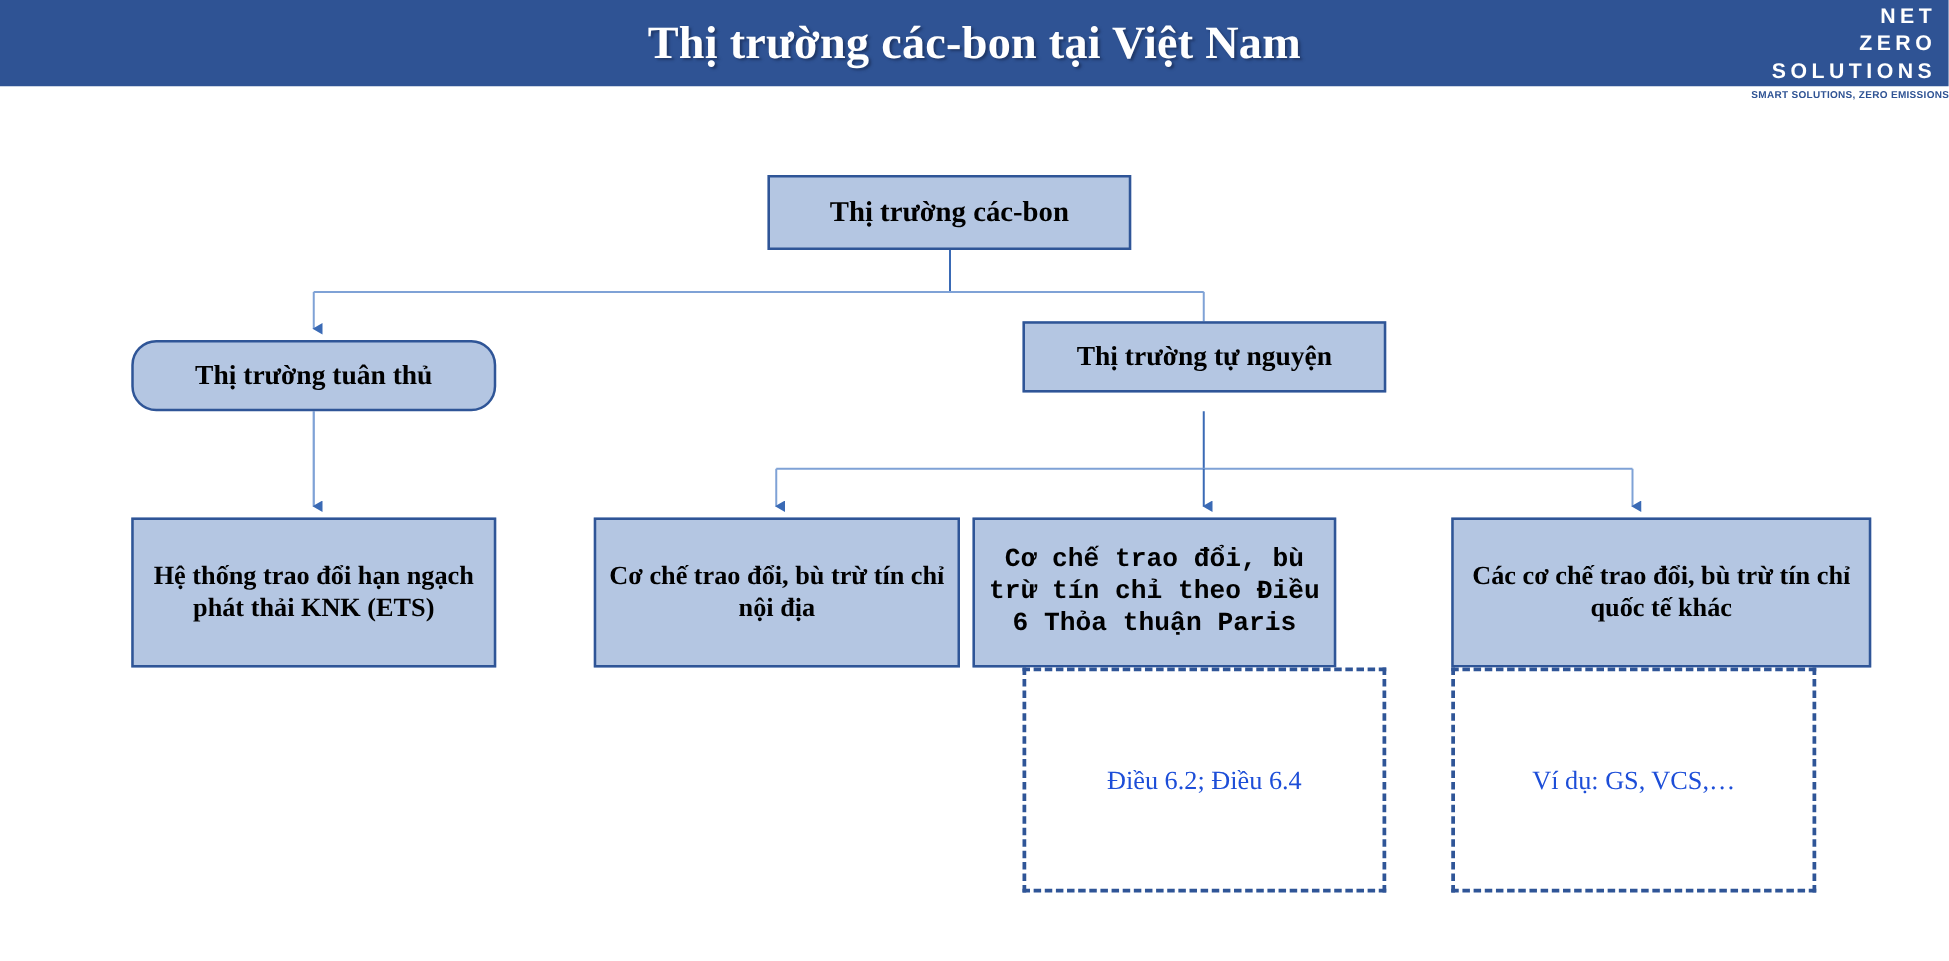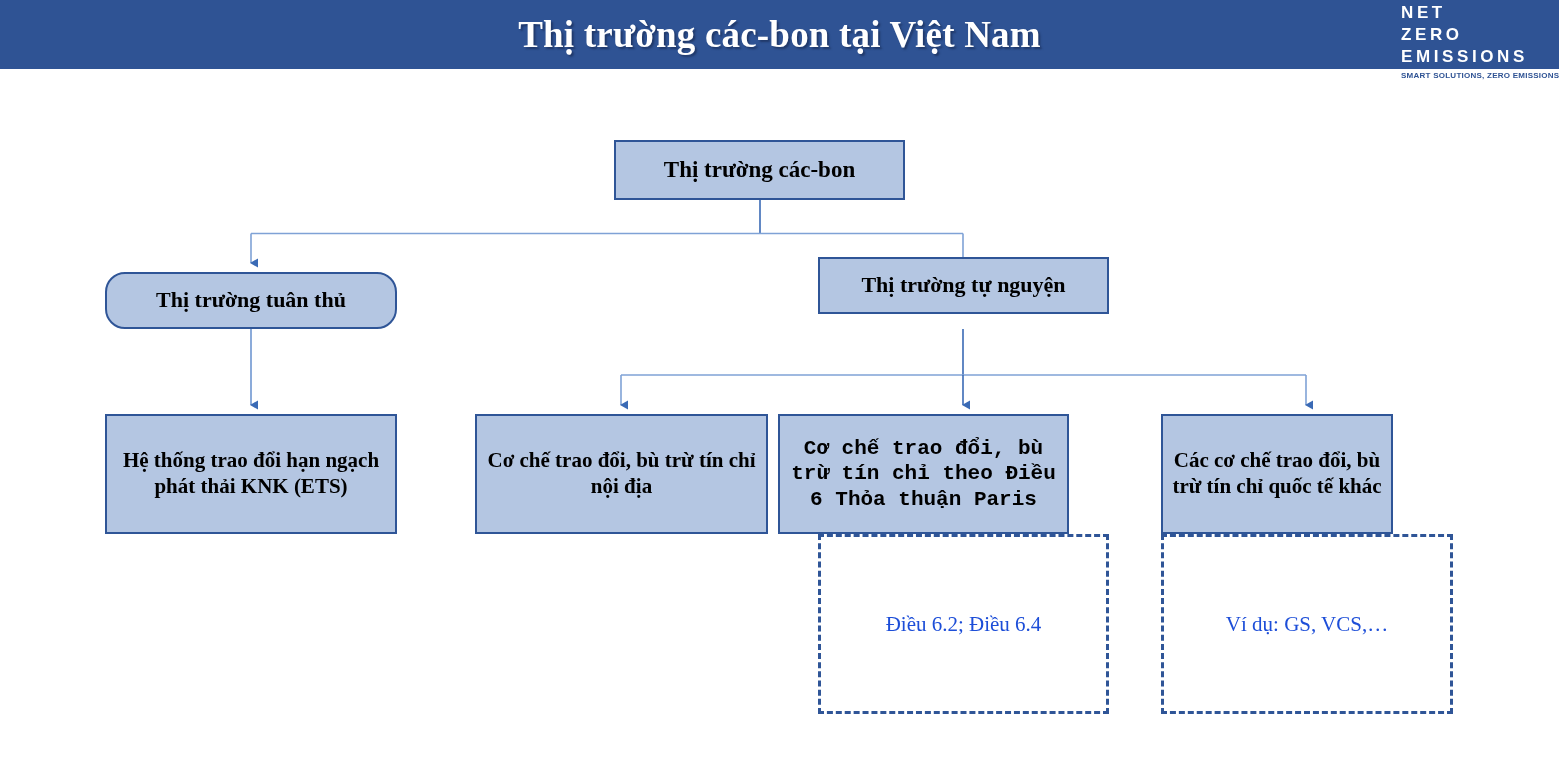--- a/index.html
+++ b/index.html
@@ -40,20 +40,21 @@
     text-shadow: 2px 2px 2px rgba(20,35,70,0.55);
     white-space: nowrap;
   }
 
   
   #brand-logo {
     position: absolute;
     right: 6px;
     top: 2px;
     width: 152px;
+    text-align: right;
     font-family: "Liberation Sans", "DejaVu Sans", sans-serif;
   }
   .logo-line {
     color: #ffffff;
     font-weight: bold;
     font-size: 17px;
     letter-spacing: 3.6px;
     line-height: 22px;
     padding-right: 4px;
   }
@@ -99,21 +100,21 @@
     line-height: 1.22;
     padding: 4px 8px;
   }
   .node-root      { left: 614px;  top: 71px;  width: 291px; height: 60px; font-size: 23px; }
   .node-l2-left   { left: 105px;  top: 203px; width: 292px; height: 57px; font-size: 22px; border-radius: 20px; }
   .node-l2-right  { left: 818px;  top: 188px; width: 291px; height: 57px; font-size: 22px; }
   .node-leaf      { top: 345px; height: 120px; font-size: 21px; }
   .leaf-1 { left: 105px;  width: 292px; }
   .leaf-2 { left: 475px;  width: 293px; }
   .leaf-3 { left: 778px;  width: 291px; font-family: Liberation Mono, monospace; }
-  .leaf-4 { left: 1161px; width: 232px; }
+  .leaf-4 { left: 1161px; width: 336px; }
 
   
   .note-box {
     position: absolute;
     box-sizing: border-box;
     top: 465px;
     height: 180px;
     background: #ffffff;
     border: 3px dashed #2f5597;
     display: flex;
@@ -130,21 +131,21 @@
 </head>
 <body>
 
 <div id="header-banner"></div>
 
 <div id="page-title">Thị trường các-bon tại Việt Nam</div>
 
 <div id="brand-logo">
   <div class="logo-line">NET</div>
   <div class="logo-line">ZERO</div>
-  <div class="logo-line">EMISSIONS</div>
+  <div class="logo-line">SOLUTIONS</div>
   <div id="logo-tagline">SMART SOLUTIONS, ZERO EMISSIONS</div>
 </div>
 
 <div id="diagram">
 
   <svg id="connector-layer" viewBox="0 0 1559 700" width="1559" height="700">
     <defs>
       <marker id="arrowhead" markerWidth="10" markerHeight="10" refX="4.6" refY="7.6" orient="auto" markerUnits="userSpaceOnUse">
         <path d="M 0,0.6 L 9.2,0.6 L 4.6,8.6 Z" fill="#3a6ab5"></path>
       </marker>

